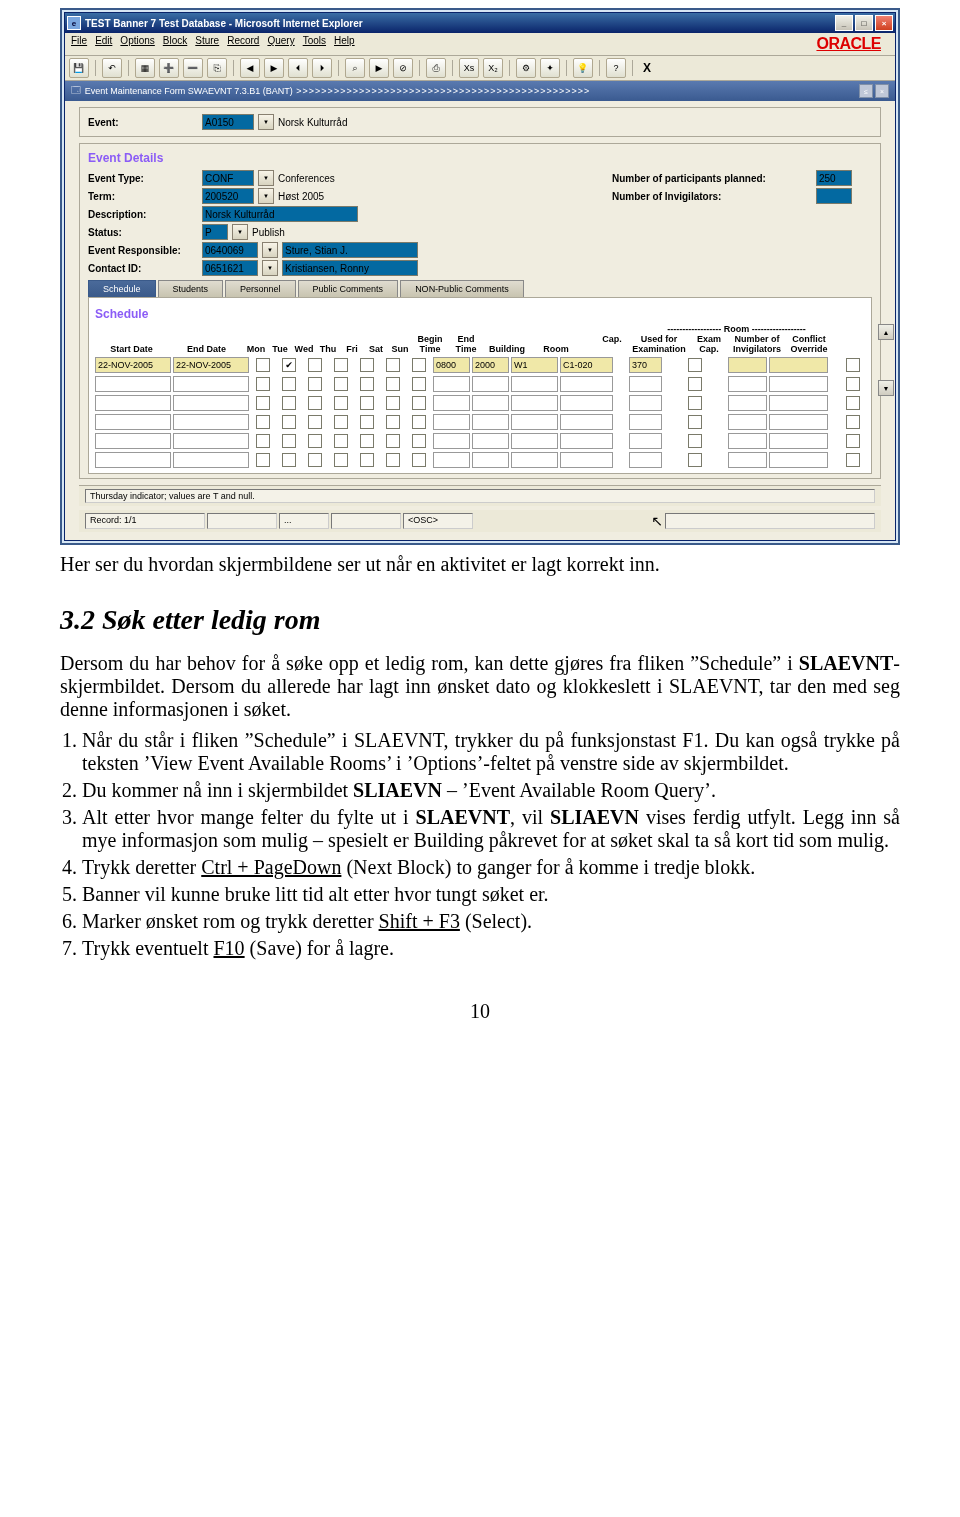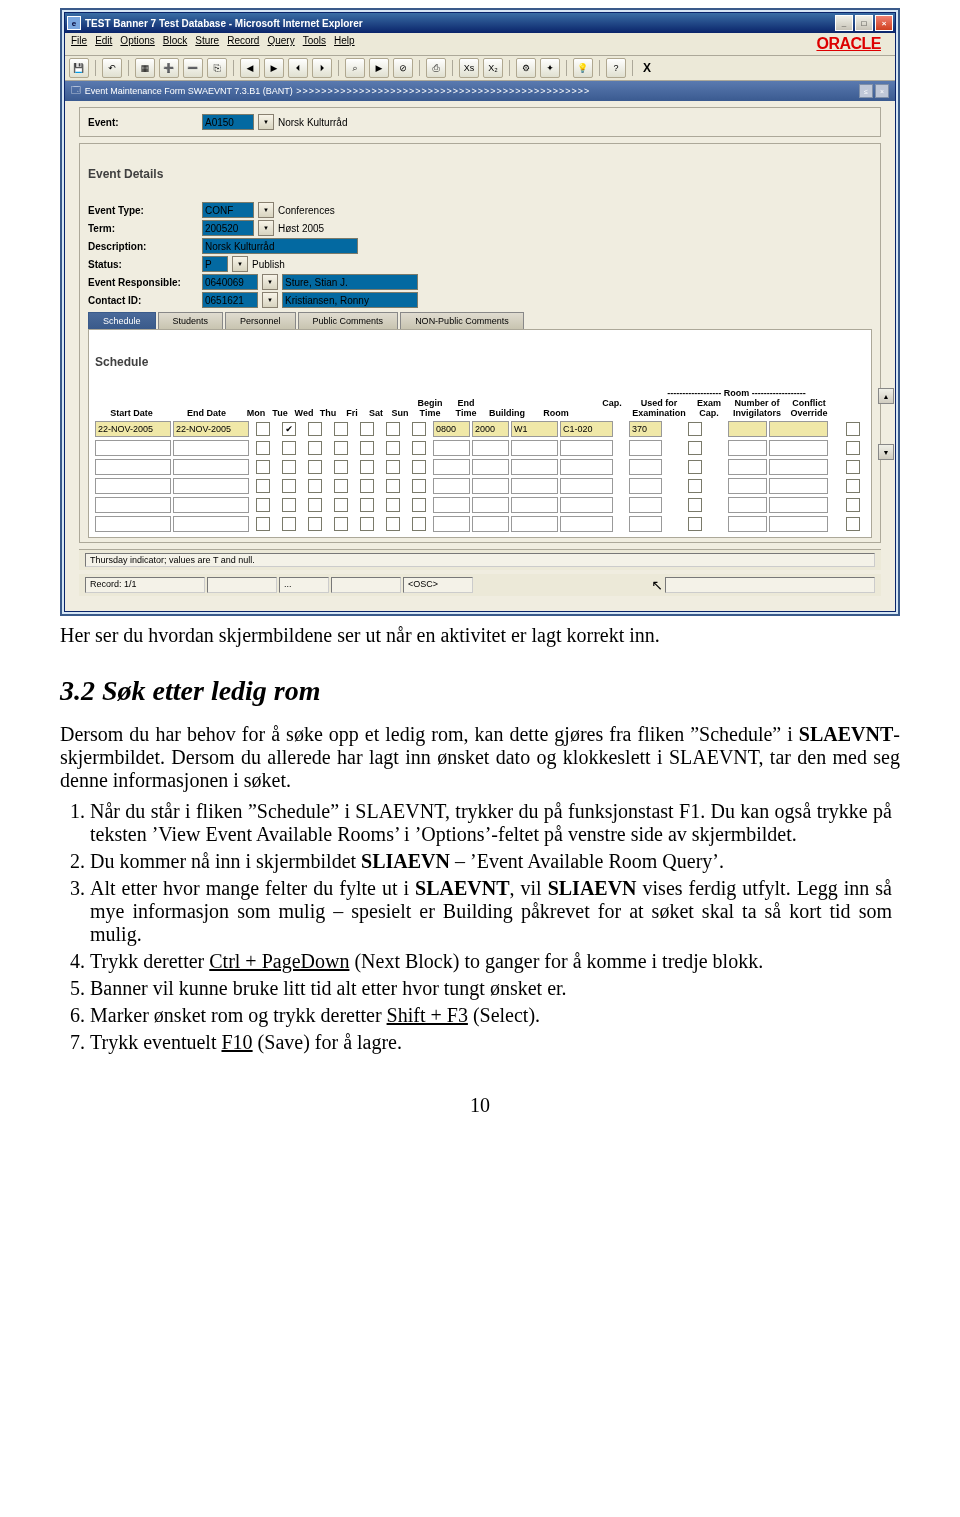--- a/index.html
+++ b/index.html
@@ -13,48 +13,48 @@
 .win-btn.red{background:linear-gradient(#f08070,#d04020);color:#fff}
 .menubar{background:#ece9d8;padding:2px 6px;display:flex;gap:8px;border-bottom:1px solid #aca899}
 .menubar span{text-decoration:underline}
 .toolbar{background:#ece9d8;padding:2px 4px;display:flex;gap:4px;align-items:center;border-bottom:1px solid #aca899}
 .tb{width:18px;height:18px;background:linear-gradient(#fff,#e0e0d0);border:1px solid #b0a890;border-radius:2px;display:flex;align-items:center;justify-content:center;font-size:9px}
 .tb-sep{width:1px;height:16px;background:#aca899;margin:0 2px}
 .oracle{margin-left:auto;font-family:Arial;font-weight:bold;color:#d00;font-size:16px;letter-spacing:-0.5px;padding-right:8px}
 .form-title{background:linear-gradient(#5a7ab0,#3a5a90);color:#fff;padding:2px 6px;font-size:9px;display:flex;align-items:center}
 .form-title-end{margin-left:auto;display:flex;gap:2px}
 .tiny-btn{width:12px;height:12px;background:#c0c8d8;border:1px solid #8090a8;display:flex;align-items:center;justify-content:center;font-size:7px}
-.form-body{background:#f0ede0;padding:6px 14px 15px}
+.form-body{background:#f0ede0;padding:6px 14px 8px}
 .panel{border:1px solid #aca899;background:#f0ede0;margin-bottom:6px}
 .panel-inner{padding:4px 8px}
 .row{display:flex;align-items:center;margin:2px 0;gap:4px}
 .lbl{width:110px;font-weight:bold}
 .lbl-sm{font-weight:bold}
 .inp{background:#0369a1;border:1px solid #7a7a6a;height:14px;padding:0 2px;font-size:10px;display:flex;align-items:center}
 .dd{width:14px;height:14px;background:linear-gradient(#f8f4e8,#d8d4c0);border:1px solid #888070;display:flex;align-items:center;justify-content:center;font-size:6px}
 .txt{font-size:10px}
-.section-title{font-weight:bold;font-size:12px;color:#404040;margin:19px 0}
+.section-title{font-weight:bold;font-size:12px;color:#8b5cf6;margin:3px 0}
 .tabs{display:flex;gap:2px;margin:2px 0 0}
 .tab{padding:3px 14px;font-size:9px;border:1px solid #888;border-bottom:none;background:linear-gradient(#e0dcd0,#c8c4b0)}
 .tab.active{background:linear-gradient(#4a6a9a,#3a5a8a);color:#fff;border-color:#3a5a8a}
 .sched{background:#fff;border:1px solid #aca899;padding:6px 6px 2px}
 .sched-hdr{display:flex;font-size:9px;font-weight:bold;align-items:flex-end;gap:2px;margin-bottom:3px}
 .col{text-align:center}
 .sched-row{display:flex;gap:2px;margin-bottom:3px;align-items:center}
 .cell{border:1px solid #999;background:#fff;height:14px;font-size:9px;display:flex;align-items:center;padding:0 2px}
 .cell.sel{background:#f0e8a8}
 .chk{width:12px;height:12px;border:1px solid #7a7a6a;background:#fff;display:flex;align-items:center;justify-content:center;font-size:9px;color:#000}
 .room-hdr{font-weight:bold;font-size:9px;text-align:center}
 .statusbar{background:#ece9d8;border-top:1px solid #aca899;font-size:9px;padding:3px 6px;display:flex;gap:2px;margin-top:4px}
 .sb-cell{border:1px inset #ccc;padding:1px 4px;background:#f4f2e8}
 .caption{font-size:20px;margin:4px 0 20px}
 h2{font-size:28px;font-style:italic;font-weight:bold;margin:28px 0 16px}
 .body-p{margin:8px 0;text-align:justify}
 ol{margin:8px 0 8px 22px;padding:0}
-ol li{margin:4px 8px;text-align:justify}
+ol li{margin:4px 0;text-align:justify}
 .pgnum{text-align:center;font-size:20px;margin-top:40px}
 .scrollbtn{width:14px;height:14px;background:linear-gradient(#f0f0e8,#d0ccc0);border:1px solid #888;display:flex;align-items:center;justify-content:center;font-size:7px}
 .scrollcol{display:flex;flex-direction:column;gap:40px;margin-left:2px}
 </style>
 </head>
 <body>
 
 <div class="page">
 <div class="ss-outer">
 <div class="browser">
@@ -169,20 +169,30 @@
                     <div class="lbl">Event Responsible:</div>
                     <div class="inp" style="width:50px">0640069</div>
                     <div class="dd">▼</div>
                     <div class="inp" style="width:130px">Sture, Stian J.</div>
                   </div>
           <div class="row">
                     <div class="lbl">Contact ID:</div>
                     <div class="inp" style="width:50px">0651621</div>
                     <div class="dd">▼</div>
                     <div class="inp" style="width:130px">Kristiansen, Ronny</div>
+                  </div>
+        </div>
+        <div style="width:260px">
+          <div class="row">
+                    <div class="lbl-sm" style="width:200px">Number of participants planned:</div>
+                    <div class="inp" style="width:30px">250</div>
+                  </div>
+          <div class="row">
+                    <div class="lbl-sm" style="width:200px">Number of Invigilators:</div>
+                    <div class="inp" style="width:30px"></div>
                   </div>
         </div>
       </div>
 
       <div class="tabs">
         <div class="tab active">Schedule</div>
         <div class="tab">Students</div>
         <div class="tab">Personnel</div>
         <div class="tab">Public Comments</div>
         <div class="tab">NON-Public Comments</div>
@@ -387,19 +397,19 @@
 
 <p class="body-p">
 Dersom du har behov for å søke opp et ledig rom, kan dette gjøres fra fliken ”Schedule” i <b>SLAEVNT</b>-skjermbildet. Dersom du allerede har lagt inn ønsket dato og klokkeslett i SLAEVNT, tar den med seg denne informasjonen i søket.
 </p>
 
 <ol>
   <li>Når du står i fliken ”Schedule” i SLAEVNT, trykker du på funksjonstast F1. Du kan også trykke på teksten ’View Event Available Rooms’ i ’Options’-feltet på venstre side av skjermbildet.</li>
   <li>Du kommer nå inn i skjermbildet <b>SLIAEVN</b> – ’Event Available Room Query’.</li>
   <li>Alt etter hvor mange felter du fylte ut i <b>SLAEVNT</b>, vil <b>SLIAEVN</b> vises ferdig utfylt. Legg inn så mye informasjon som mulig – spesielt er Building påkrevet for at søket skal ta så kort tid som mulig.</li>
   <li>Trykk deretter <u>Ctrl + PageDown</u> (Next Block) to ganger for å komme i tredje blokk.</li>
-  <li>Banner vil kunne bruke litt tid alt etter hvor tungt ønsket er.</li>
+  <li>Banner vil kunne bruke litt tid alt etter hvor tungt søket er.</li>
   <li>Marker ønsket rom og trykk deretter <u>Shift + F3</u> (Select).</li>
   <li>Trykk eventuelt <u>F10</u> (Save) for å lagre.</li>
 </ol>
 
 <div class="pgnum">10</div>
 </div>
 
 </body></html>

